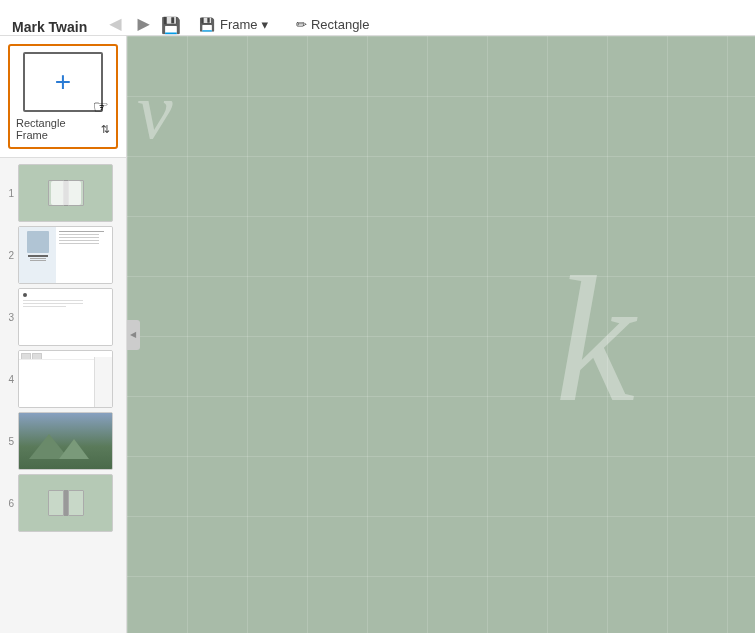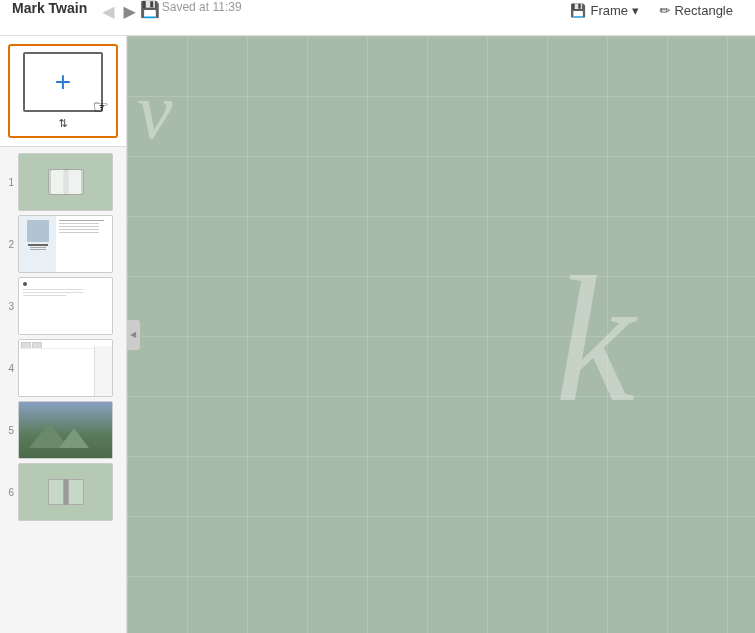--- a/index.html
+++ b/index.html
@@ -1,26 +1,26 @@
 <!DOCTYPE html>
 <html><head>
   <meta charset="utf-8">
   <style>
     * { box-sizing: border-box; margin: 0; padding: 0; }
     body { font-family: Arial, sans-serif; background: #f0f0f0; width: 755px; height: 633px; overflow: hidden; }
 
     
     #header {
       display: flex;
-      align-items: flex-start;
+      align-items: flex-end;
       height: 36px;
       background: #fff;
       border-bottom: 1px solid #ddd;
       padding: 0 12px;
-      gap: 1px;
+      gap: 8px;
     }
     #header .title {
       font-size: 14px;
       font-weight: bold;
       color: #333;
       margin-right: 10px;
     }
     #header .nav-btn {
       background: none;
       border: none;
@@ -354,21 +354,20 @@
     }
   </style>
 </head>
 <body>
 
 <div id="header">
   <span class="title">Mark Twain</span>
   <button class="nav-btn" disabled="">◀</button>
   <button class="nav-btn">▶</button>
   <span class="save-icon">💾</span>
-  <span class="saved-text">Saved at 11:39</span>
   <button class="insert-btn">
     <span style="font-size:13px;">💾</span>
     <span>Frame</span>
     <span>▾</span>
   </button>
   <button class="customize-btn">
     <span>✏</span>
     <span>Rectangle</span>
   </button>
 </div>
@@ -377,20 +376,21 @@
 
   <div id="sidebar">
 
     <div class="frame-picker">
       <div class="frame-box">
         <div class="frame-inner">
           <span class="plus">+</span>
           <span class="cursor-pointer">☞</span>
         </div>
         <div class="frame-label">
+          <span>Rectangle Frame</span>
           <span>⇅</span>
         </div>
       </div>
     </div>
 
     <div class="slide-list">
 
       <div class="slide-item">
         <span class="slide-number">1</span>
         <div class="slide-thumb s1">

